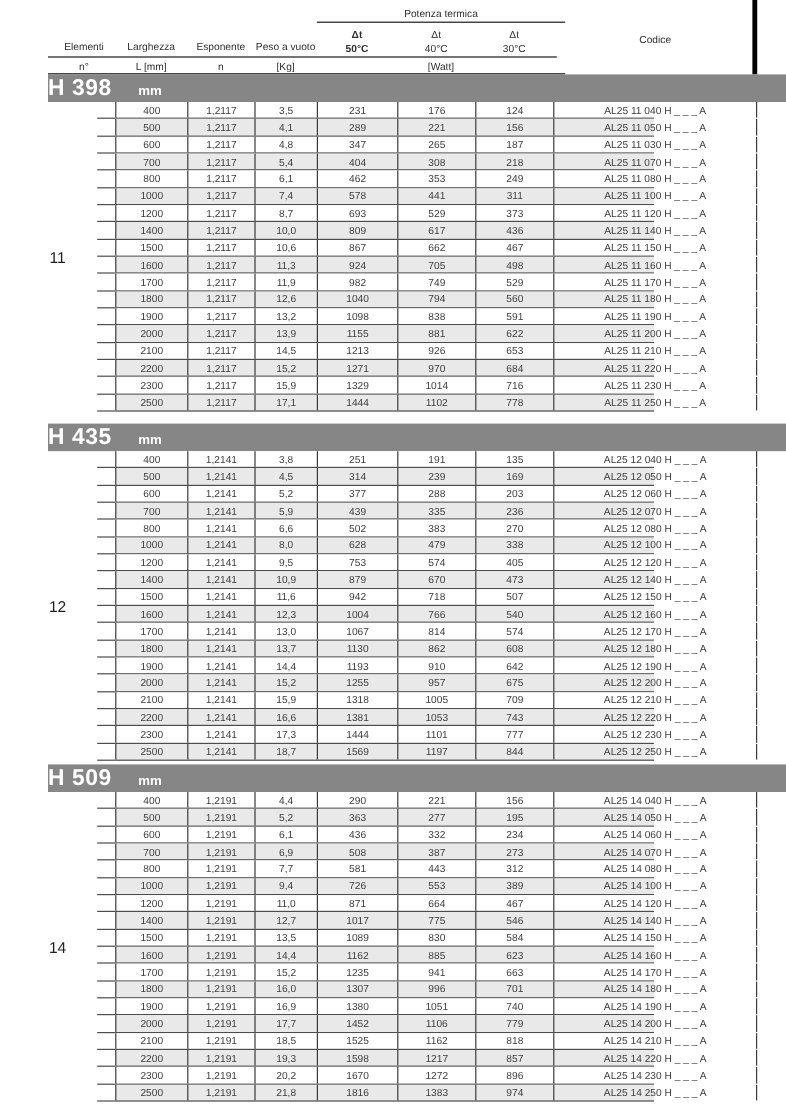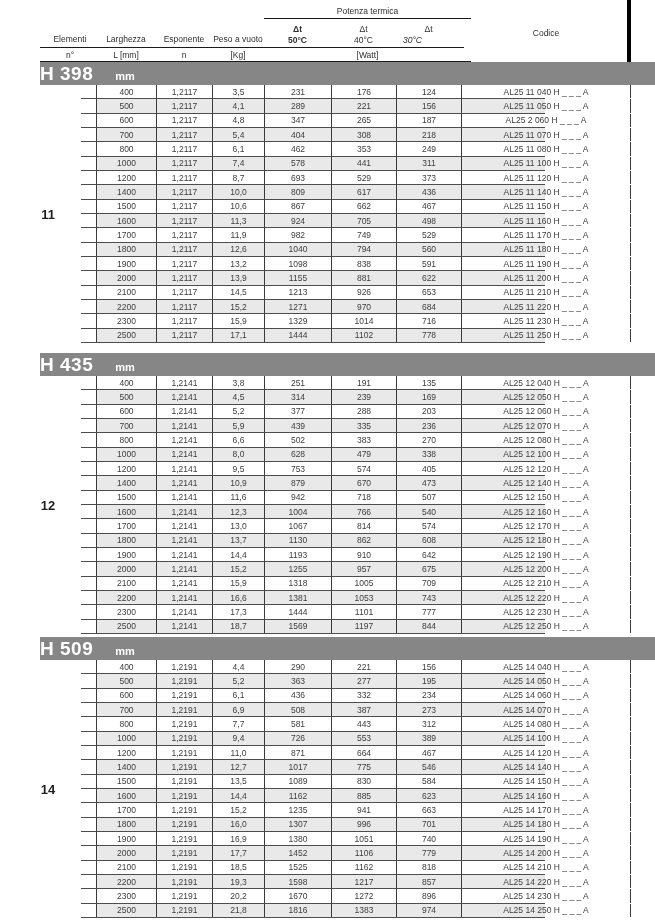--- a/index.html
+++ b/index.html
@@ -17,21 +17,21 @@
   .section{position:relative;}
   .band{position:relative;margin-left:22px;width:636px;height:23px;background:#868686;
         display:flex;align-items:center;justify-content:flex-start;}
   .band::after{content:'';position:absolute;right:0;top:0;bottom:0;width:4px;background:#000;}
   .band-title{color:#fff;font-weight:bold;font-size:19px;letter-spacing:.5px;line-height:23px;}
   .band-unit{color:#fff;font-weight:bold;font-size:11px;margin-left:22px;padding-top:6px;line-height:11px;}
 
   
   .section-body{position:relative;}
   .elementi-num{position:absolute;left:0;top:0;bottom:0;width:60px;display:flex;align-items:center;justify-content:center;
-                font-size:13px;font-weight:bold;color:#1f1f1f;}
+                font-size:13px;font-weight:normal;color:#1f1f1f;}
   .rows{display:flex;flex-direction:column;height:258px;margin-left:78px;width:449px;}
   .row{flex:1;position:relative;display:grid;grid-template-columns:60px 56px 52px 67px 65px 65px 170px;
        border-bottom:1px solid #4d4d4d;box-sizing:border-box;background:#fff;}
   .row::before{content:'';position:absolute;left:-15px;bottom:-1px;width:15px;border-bottom:1px solid #4d4d4d;}
   .row.stripe{background:#e9e9e9;}
   .cell{font-size:8.5px;display:flex;align-items:center;justify-content:center;
         border-left:1px solid #3a3a3a;box-sizing:border-box;white-space:nowrap;color:#3d3d3d;}
   .cell:last-child{border-right:1px solid #3a3a3a;}
 </style>
 </head>
@@ -41,21 +41,21 @@
 
   <div class="thead">
     <div class="abs" style="left:246px;width:207px;top:6px;">Potenza termica</div>
     <div class="hline" style="left:246px;width:207px;top:18px;"></div>
 
     <div class="abs bold" style="left:246px;width:67px;top:24px;">Δt</div>
     <div class="abs bold" style="left:246px;width:67px;top:35px;">50°C</div>
     <div class="abs" style="left:313px;width:65px;top:24px;">Δt</div>
     <div class="abs" style="left:313px;width:65px;top:35px;">40°C</div>
     <div class="abs" style="left:378px;width:65px;top:24px;">Δt</div>
-    <div class="abs" style="left:362px;width:65px;top:35px;font-style:italic;">30°C</div>
+    <div class="abs" style="left:378px;width:65px;top:35px;">30°C</div>
 
     <div class="abs" style="left:23px;width:58px;top:34px;">Elementi</div>
     <div class="abs" style="left:78px;width:60px;top:34px;">Larghezza</div>
     <div class="abs" style="left:138px;width:56px;top:34px;">Esponente</div>
     <div class="abs" style="left:194px;width:52px;top:34px;">Peso a vuoto</div>
     <div class="abs" style="left:443px;width:170px;top:28px;">Codice</div>
 
     <div class="hline" style="left:22px;width:424px;top:47px;"></div>
 
     <div class="abs" style="left:23px;width:58px;top:50px;">n°</div>
@@ -95,21 +95,21 @@
               <div class="cell">156</div>
               <div class="cell">AL25 11 050 H _ _ _ A</div>
             </div>
             <div class="row">
               <div class="cell">600</div>
               <div class="cell">1,2117</div>
               <div class="cell">4,8</div>
               <div class="cell">347</div>
               <div class="cell">265</div>
               <div class="cell">187</div>
-              <div class="cell">AL25 2 060 H _ _ _ A</div>
+              <div class="cell">AL25 11 030 H _ _ _ A</div>
             </div>
             <div class="row stripe">
               <div class="cell">700</div>
               <div class="cell">1,2117</div>
               <div class="cell">5,4</div>
               <div class="cell">404</div>
               <div class="cell">308</div>
               <div class="cell">218</div>
               <div class="cell">AL25 11 070 H _ _ _ A</div>
             </div>

